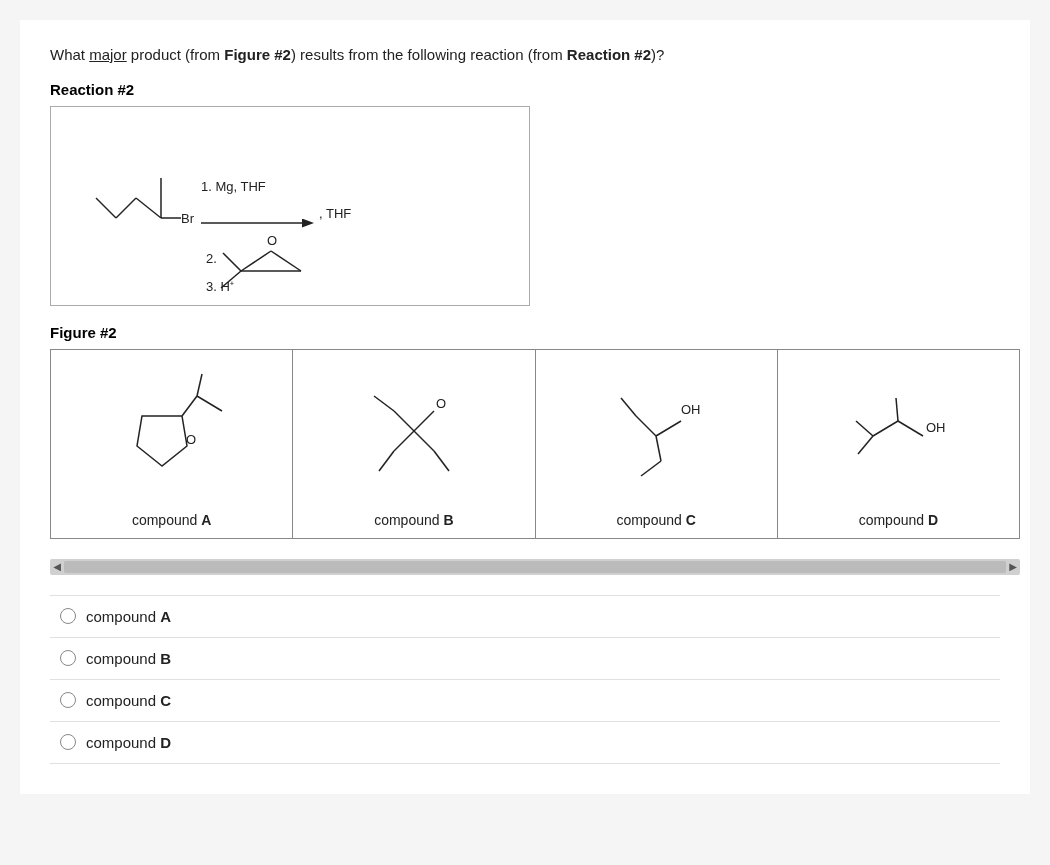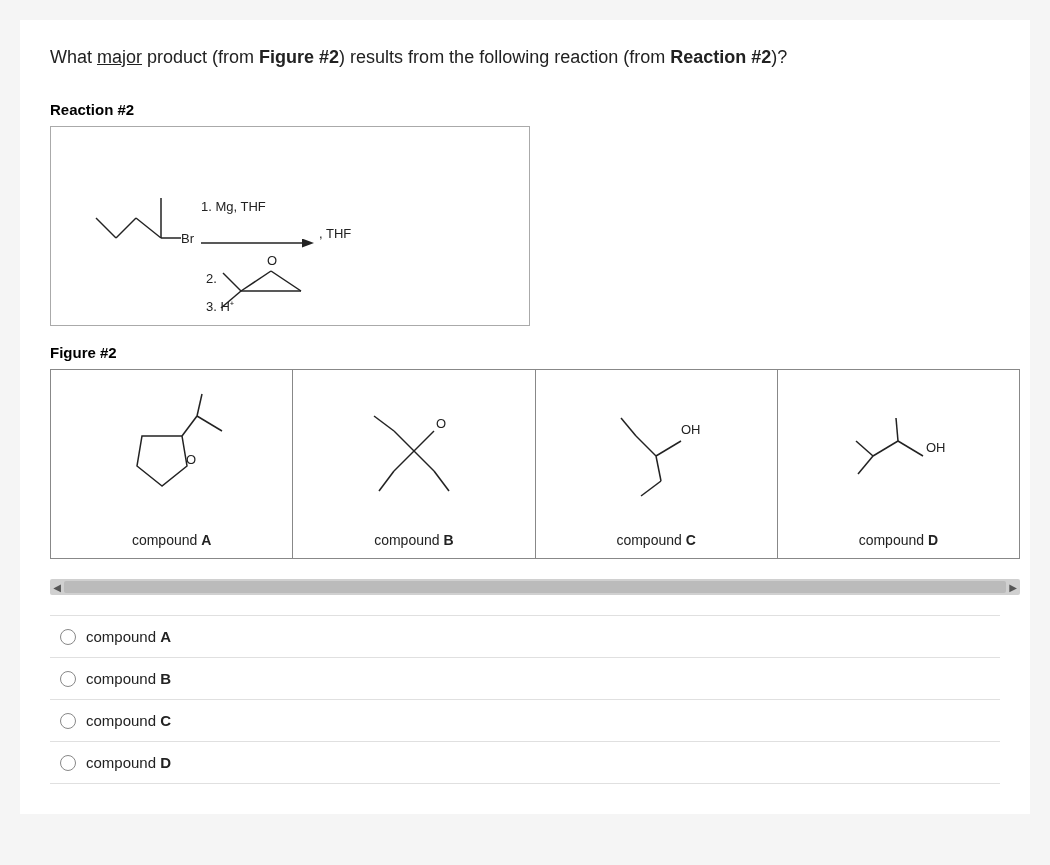--- a/index.html
+++ b/index.html
@@ -9,23 +9,23 @@
       display: flex;
       justify-content: center;
       padding: 20px;
     }
     .page-container {
       background: #fff;
       width: 1010px;
       padding: 24px 30px 30px 30px;
     }
     .question-text {
-      font-size: 18px;
+      font-size: 15px;
       color: #222;
-      margin-bottom: 30px;
+      margin-bottom: 14px;
       line-height: 1.5;
     }
     .question-text u { text-decoration: underline; }
     .reaction-label {
       font-size: 15px;
       font-weight: bold;
       margin-bottom: 8px;
     }
     .reaction-box {
       border: 1.5px solid #aaa;

